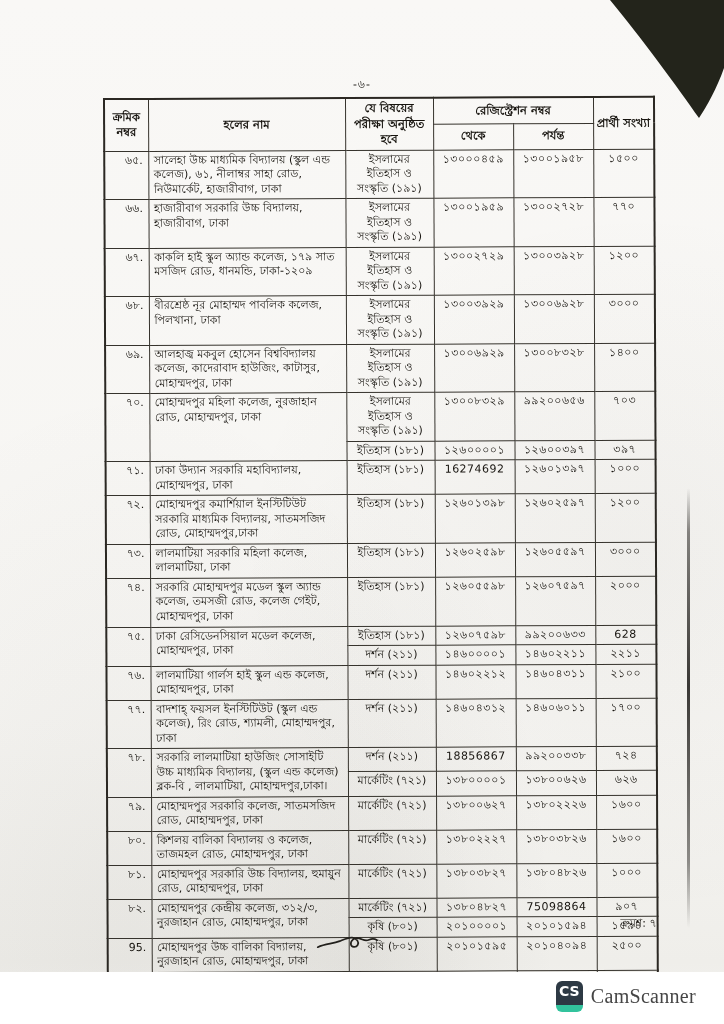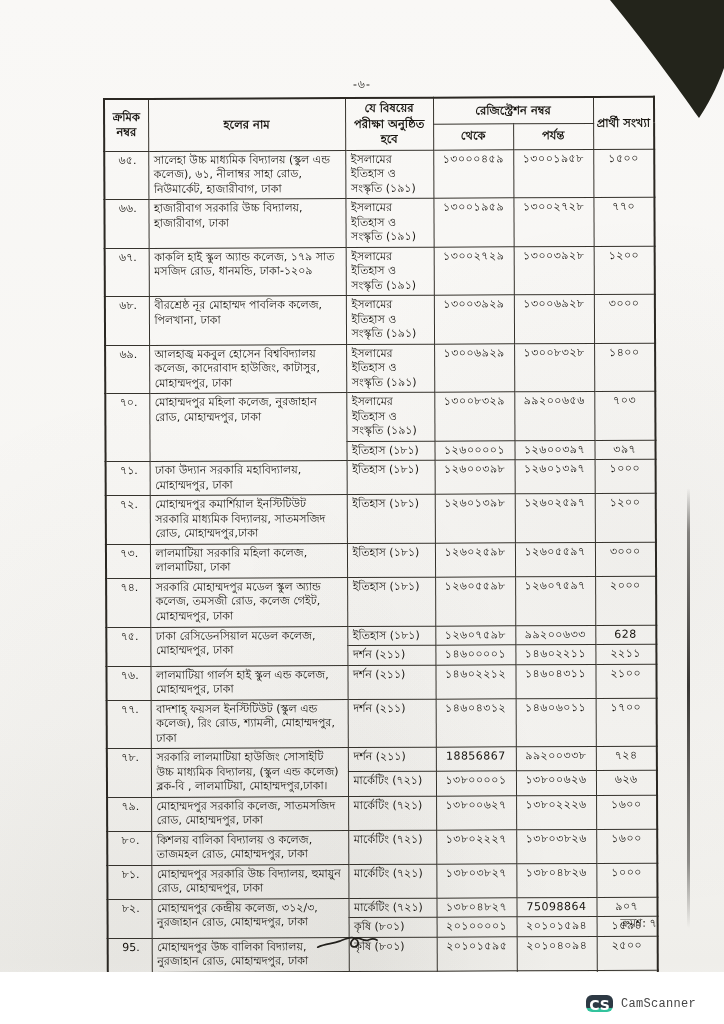--- a/index.html
+++ b/index.html
@@ -31,44 +31,44 @@
     position:absolute; left:103px; top:97px; width:550px;
     border-collapse:collapse; table-layout:fixed;
     border:2px solid #2b2823;
   }
   .exam-table th, .exam-table td {
     border:1px solid #36332d; padding:2px 5px;
     font-size:11px; line-height:1.32; color:#17140f;
     vertical-align:top; word-wrap:break-word;
   }
   .exam-table th { font-weight:bold; text-align:center; vertical-align:middle; font-size:11.5px; line-height:1.35; padding:2px 3px; }
-  td.serial { text-align:center; padding-left:7px; white-space:nowrap; }
+  td.serial { text-align:right; padding-left:7px; white-space:nowrap; }
   td.hall { text-align:left; text-align-last:auto; }
-  td.subject { text-align:left; }
+  td.subject { text-align:center; }
   td.num { text-align:center; letter-spacing:0.5px; }
   .continuation {
     position:absolute; left:103px; top:916px; width:550px;
     text-align:right; font-size:11px; color:#17140f;
   }
   .signature { position:absolute; left:312px; top:926px; }
   .footer-bar {
     position:absolute; left:0; bottom:0; width:724px; height:52px; background:#ffffff;
   }
   .camscanner {
     position:absolute; right:28px; bottom:12px; display:flex; align-items:center; gap:8px;
   }
   .cs-icon {
-    width:27px; height:17px; border-radius:6px;
+    width:27px; height:31px; border-radius:6px;
     background:linear-gradient(180deg,#2d3944 0%, #2d3944 78%, #32c39d 78%, #32c39d 100%);
     display:flex; align-items:flex-start; justify-content:center;
     color:#ffffff; font-weight:bold; font-size:14px; line-height:20px;
     font-family:"DejaVu Sans", sans-serif;
   }
   .cs-label {
-    font-family:Liberation Mono, monospace; font-size:12px; color:#454545; letter-spacing:0.3px;
+    font-family:Liberation Serif, serif; font-size:20px; color:#454545; letter-spacing:0.3px;
   }
 </style>
 </head>
 <body>
 
 <div class="screenshot">
 
   <svg class="corner-svg" width="120" height="125" viewBox="0 0 120 125">
     <path d="M6,0 L120,0 L120,68 C113,88 103,106 95,118 C74,88 36,36 6,0 Z" fill="#23241b"></path>
   </svg>
@@ -153,21 +153,21 @@
           <tr>
             <td class="subject">ইতিহাস (১৮১)</td>
             <td class="num">১২৬০০০০১</td>
             <td class="num">১২৬০০৩৯৭</td>
             <td class="num">৩৯৭</td>
           </tr>
           <tr>
             <td class="serial">৭১.</td>
             <td class="hall">ঢাকা উদ্যান সরকারি মহাবিদ্যালয়, মোহাম্মদপুর, ঢাকা</td>
             <td class="subject">ইতিহাস (১৮১)</td>
-            <td class="num">১২৬০০৩৯৮</td>
+            <td class="num">16274692</td>
             <td class="num">১২৬০১৩৯৭</td>
             <td class="num">১০০০</td>
           </tr>
           <tr>
             <td class="serial">৭২.</td>
             <td class="hall">মোহাম্মদপুর কমার্শিয়াল ইনস্টিটিউট সরকারি মাধ্যমিক বিদ্যালয়, সাতমসজিদ রোড, মোহাম্মদপুর,ঢাকা</td>
             <td class="subject">ইতিহাস (১৮১)</td>
             <td class="num">১২৬০১৩৯৮</td>
             <td class="num">১২৬০২৫৯৭</td>
             <td class="num">১২০০</td>

